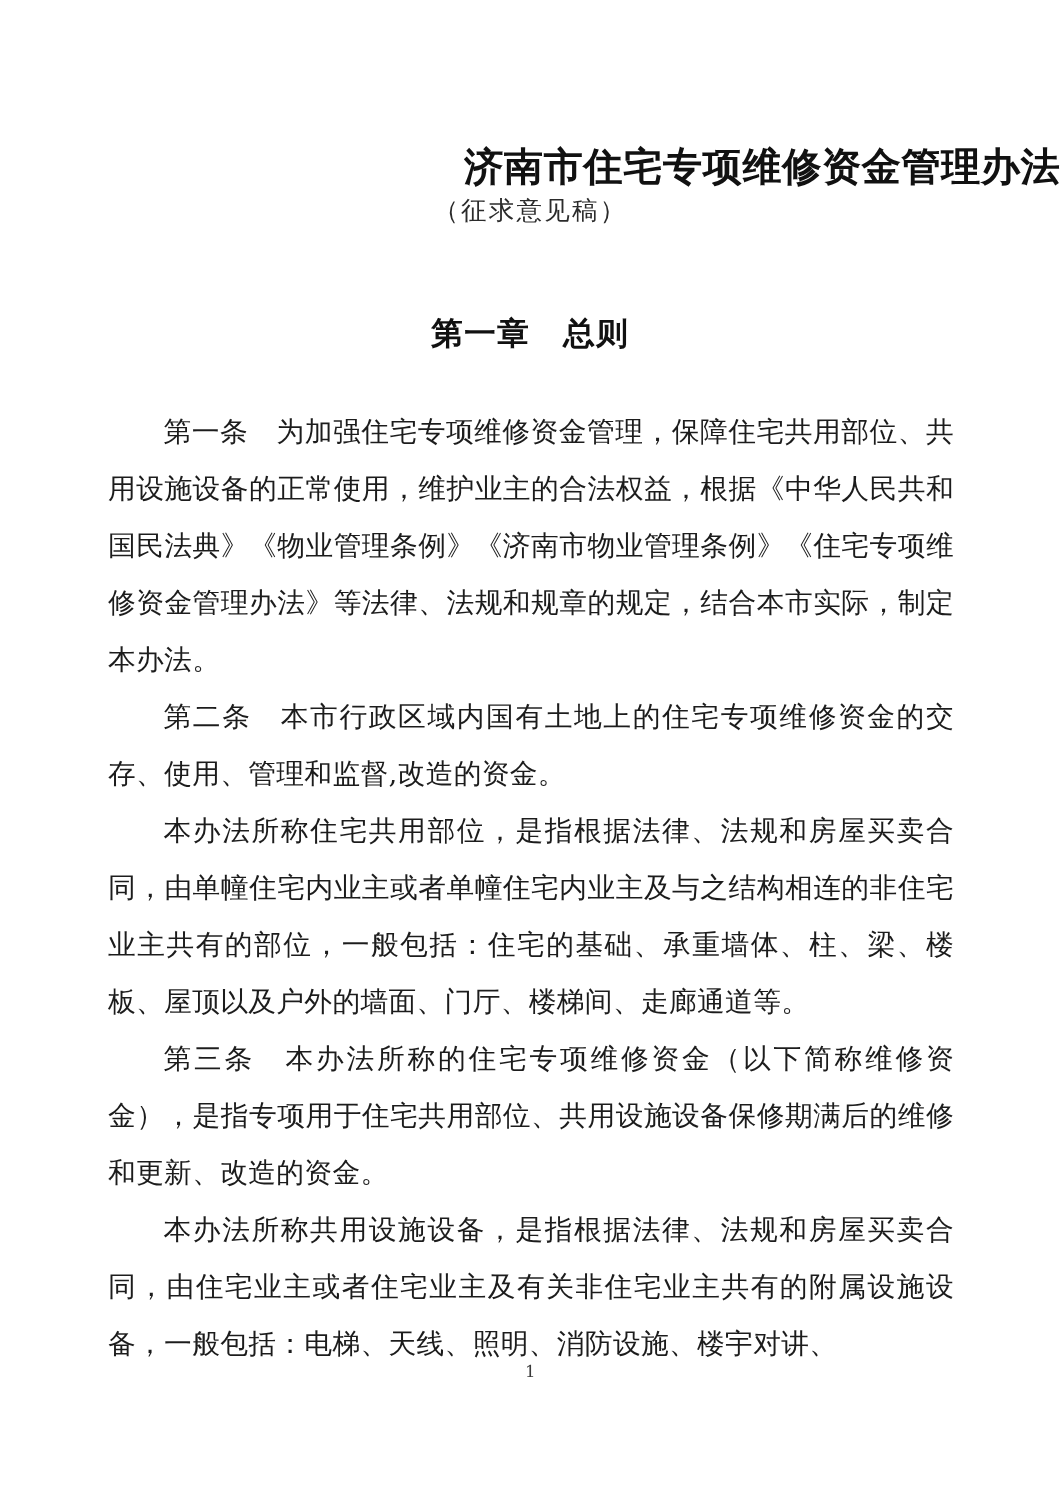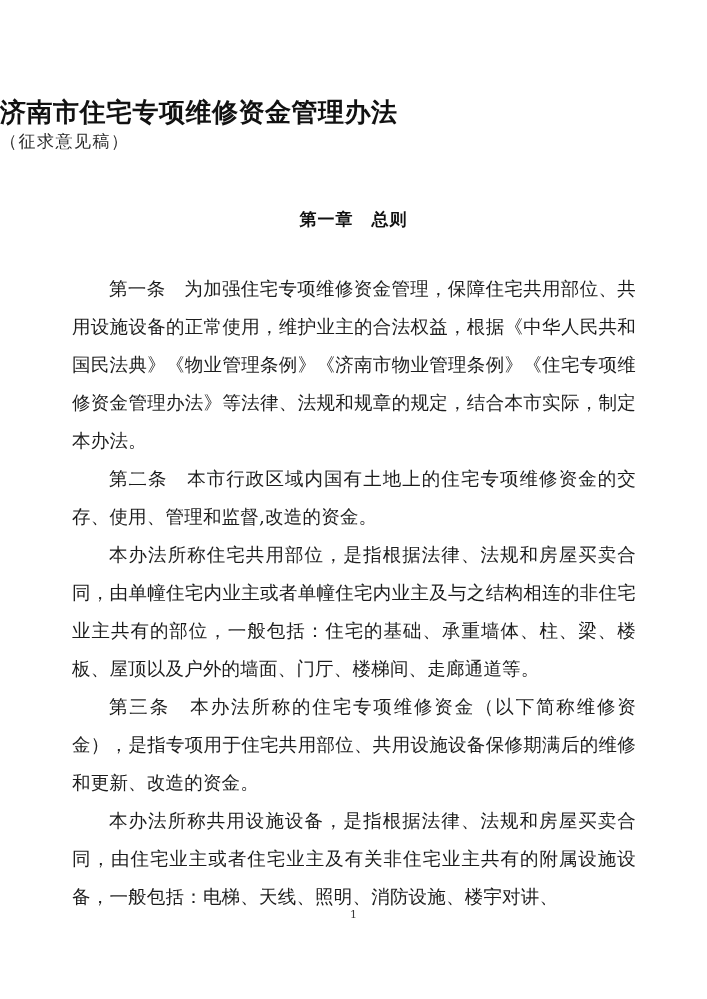--- a/index.html
+++ b/index.html
@@ -21,51 +21,51 @@
     overflow: hidden;
     box-sizing: border-box;
   }
 
   
   .doc-title {
     position: absolute;
     left: 0;
     top: 78px;
     width: 707px;
-    text-align: left;
+    text-align: right;
     font-family: "DejaVu Sans", "Liberation Sans", sans-serif;
     font-weight: 700;
     font-size: 26px;
     line-height: 34px;
     letter-spacing: 0.5px;
     color: #111111;
   }
   .doc-subtitle {
     position: absolute;
     left: 0;
     top: 129px;
     width: 707px;
-    text-align: left;
+    text-align: center;
     font-family: "DejaVu Serif", "Liberation Serif", serif;
     font-size: 17px;
     line-height: 24px;
     letter-spacing: 1.5px;
     color: #2b2b2b;
   }
 
   
   .chapter-heading {
     position: absolute;
     left: 0;
     top: 192px;
     width: 707px;
     text-align: center;
     font-family: "DejaVu Serif", "Liberation Serif", serif;
     font-weight: 700;
-    font-size: 17px;
+    font-size: 21px;
     line-height: 26px;
     letter-spacing: 1px;
     color: #111111;
   }
 
   
   .body-block {
     position: absolute;
     left: 72px;
     top: 242px;

